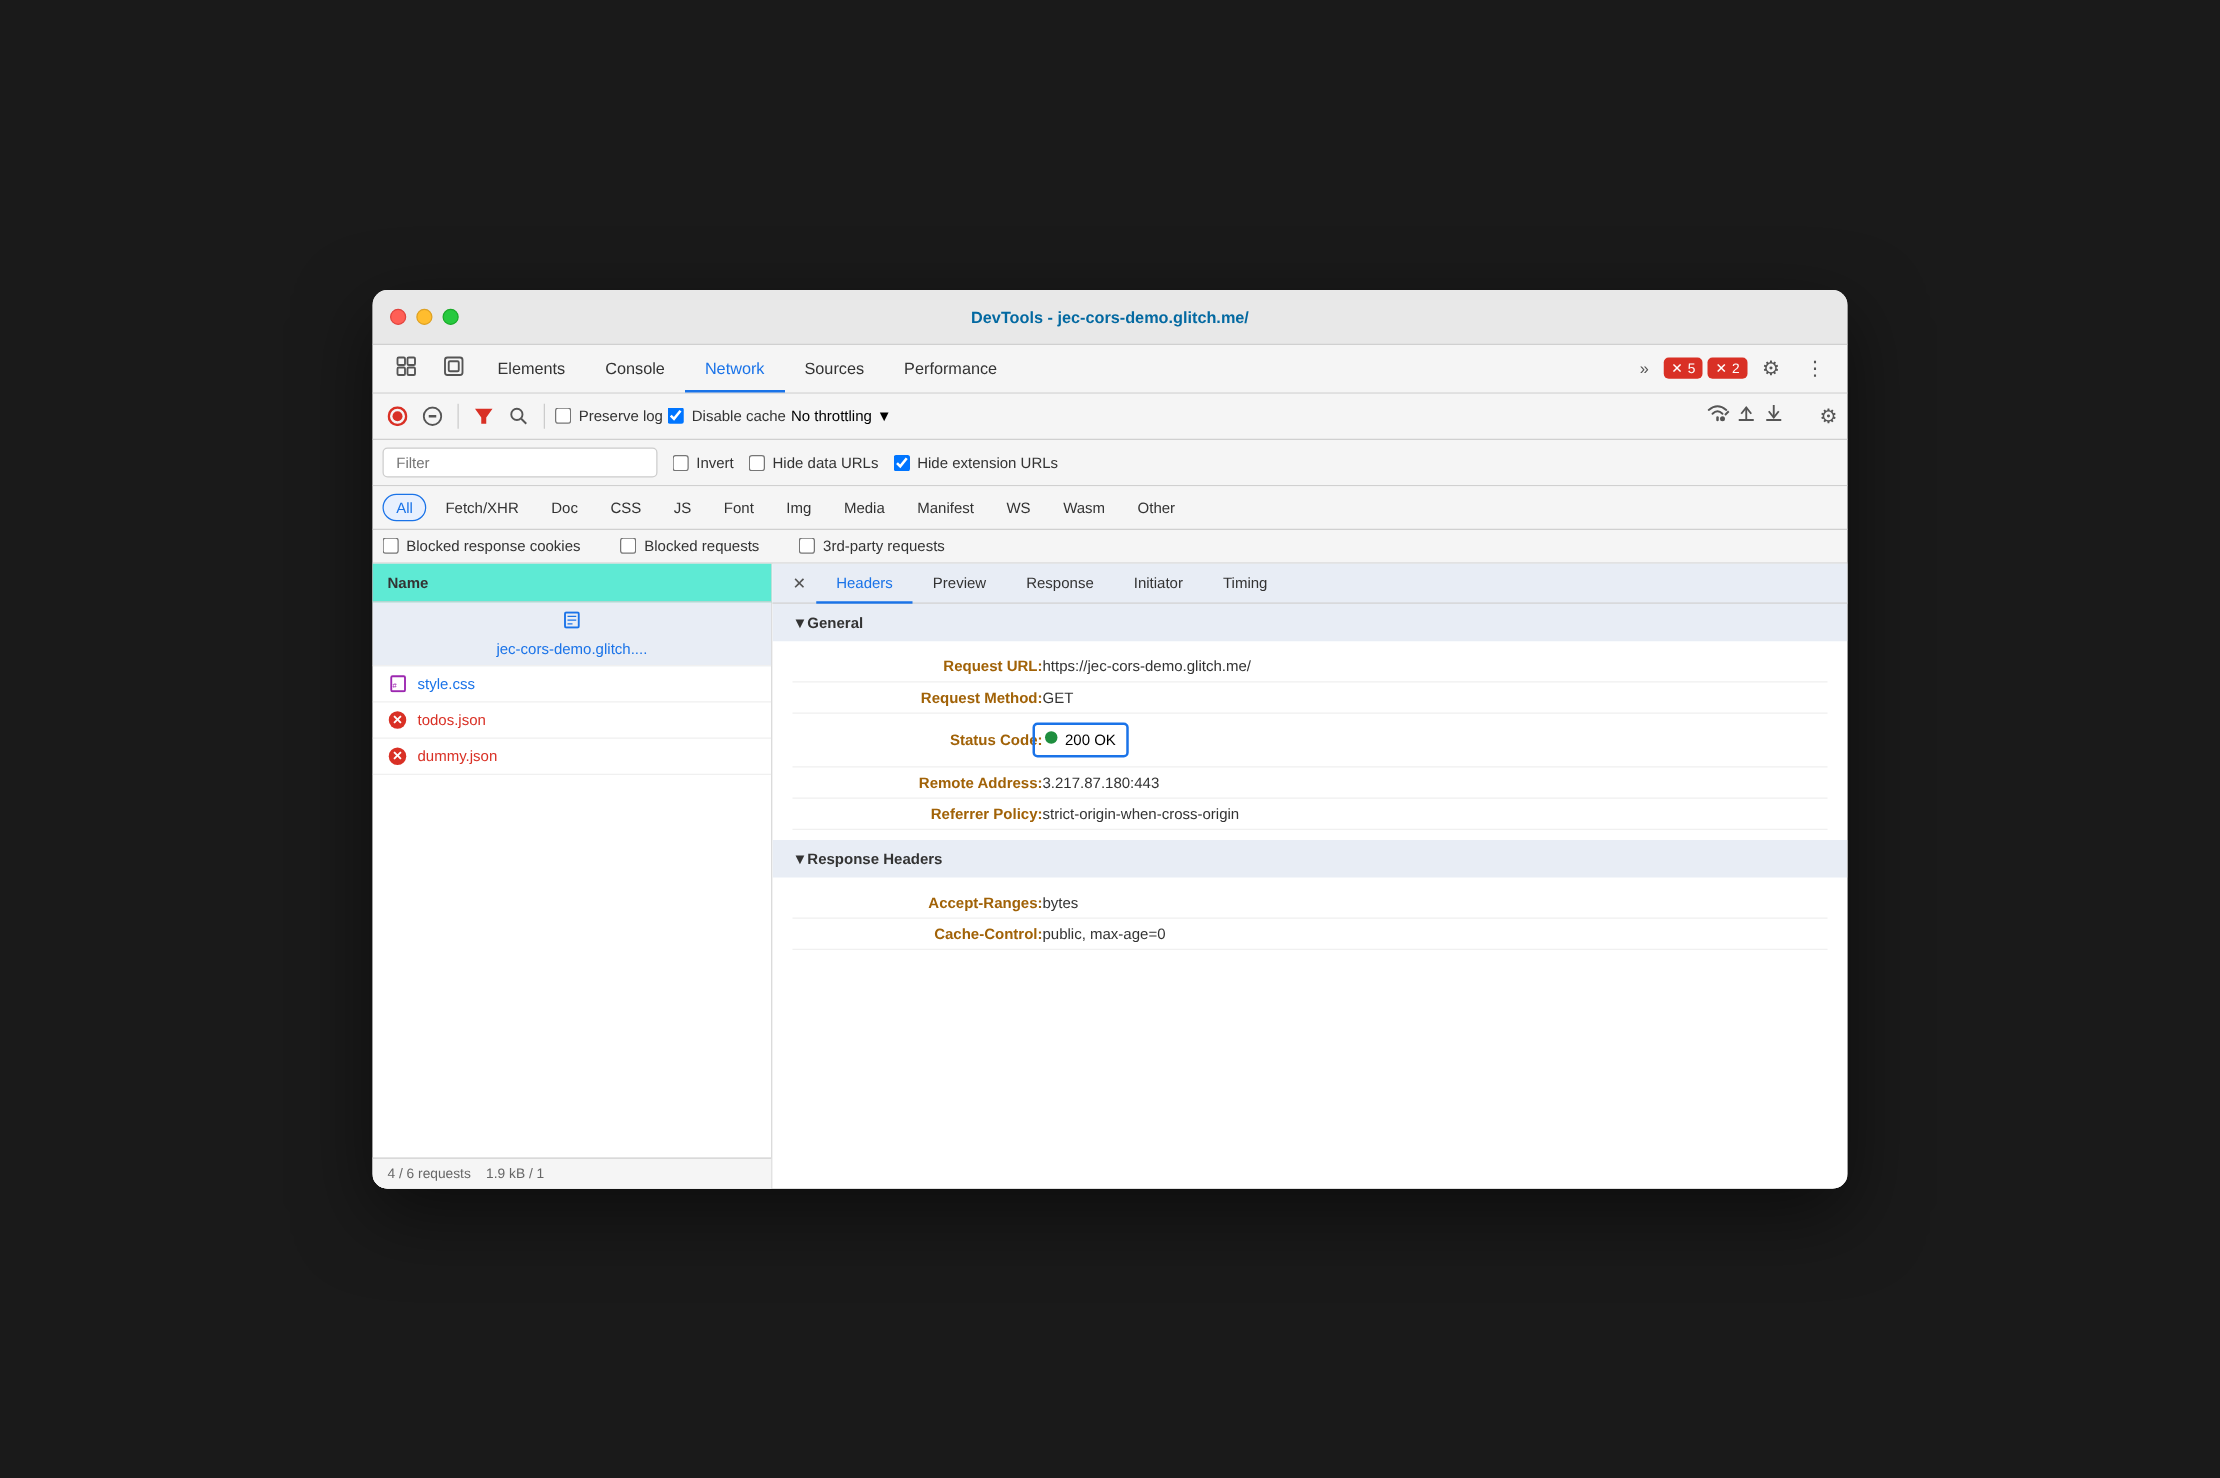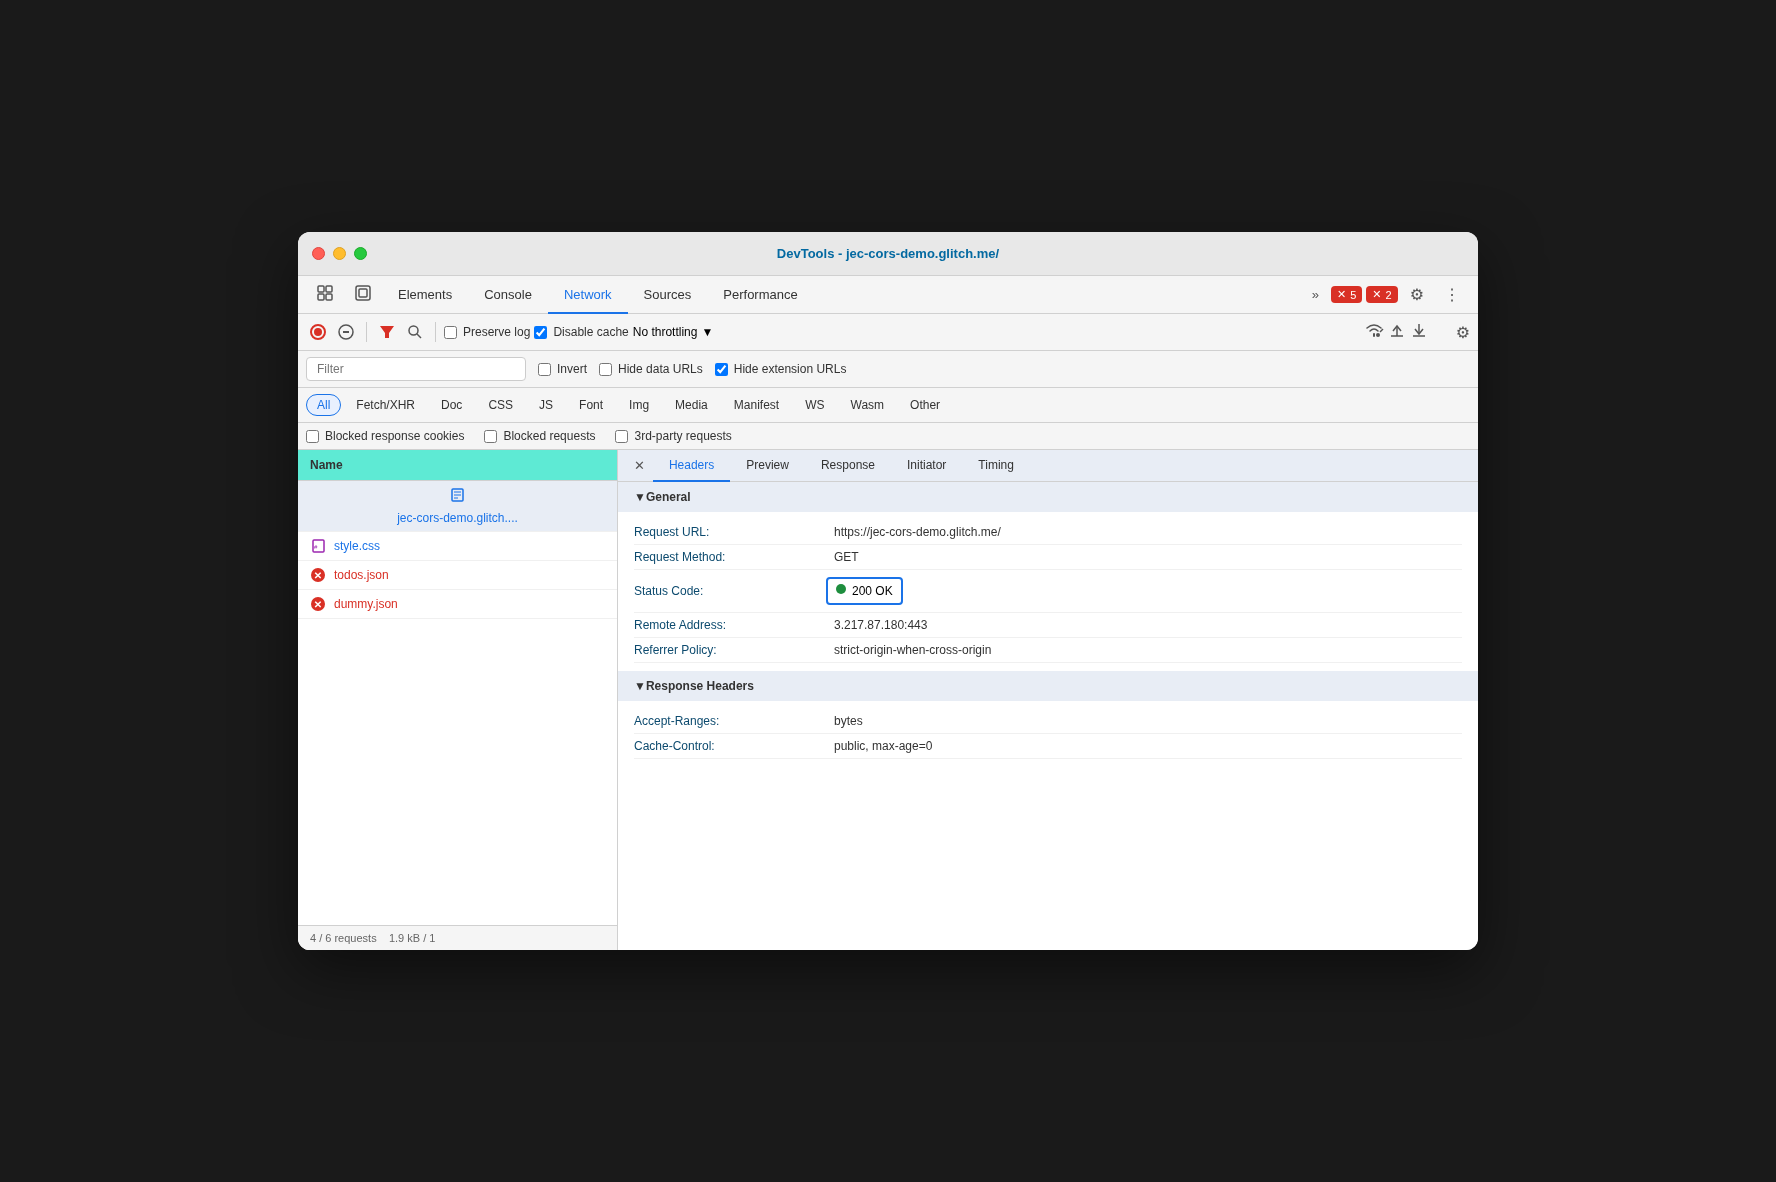--- a/index.html
+++ b/index.html
@@ -192,21 +192,21 @@
       color: #1a73e8;
       border: 1px solid #1a73e8;
     }
     
     .blocked-bar {
       background: #f5f5f5;
       display: flex;
       align-items: center;
       padding: 6px 8px;
       border-bottom: 1px solid #d0d0d0;
-      gap: 20px;
+      gap: 32px;
     }
     .blocked-item {
       display: flex;
       align-items: center;
       gap: 6px;
       font-size: 12px;
       color: #333;
     }
     
     .main-content {
@@ -314,23 +314,24 @@
       padding: 8px 16px;
     }
     .header-row {
       display: flex;
       padding: 5px 0;
       font-size: 12px;
       border-bottom: 1px solid #f0f0f0;
     }
     .header-key {
       width: 200px;
-      color: #0c4a6e;
-      font-weight: 400;
+      color: #a16207;
+      font-weight: 700;
       flex-shrink: 0;
+      text-align: right;
     }
     .header-value {
       color: #333;
       flex: 1;
     }
     .status-highlight {
       border: 2px solid #1a73e8;
       border-radius: 4px;
       padding: 5px 8px;
       display: flex;

